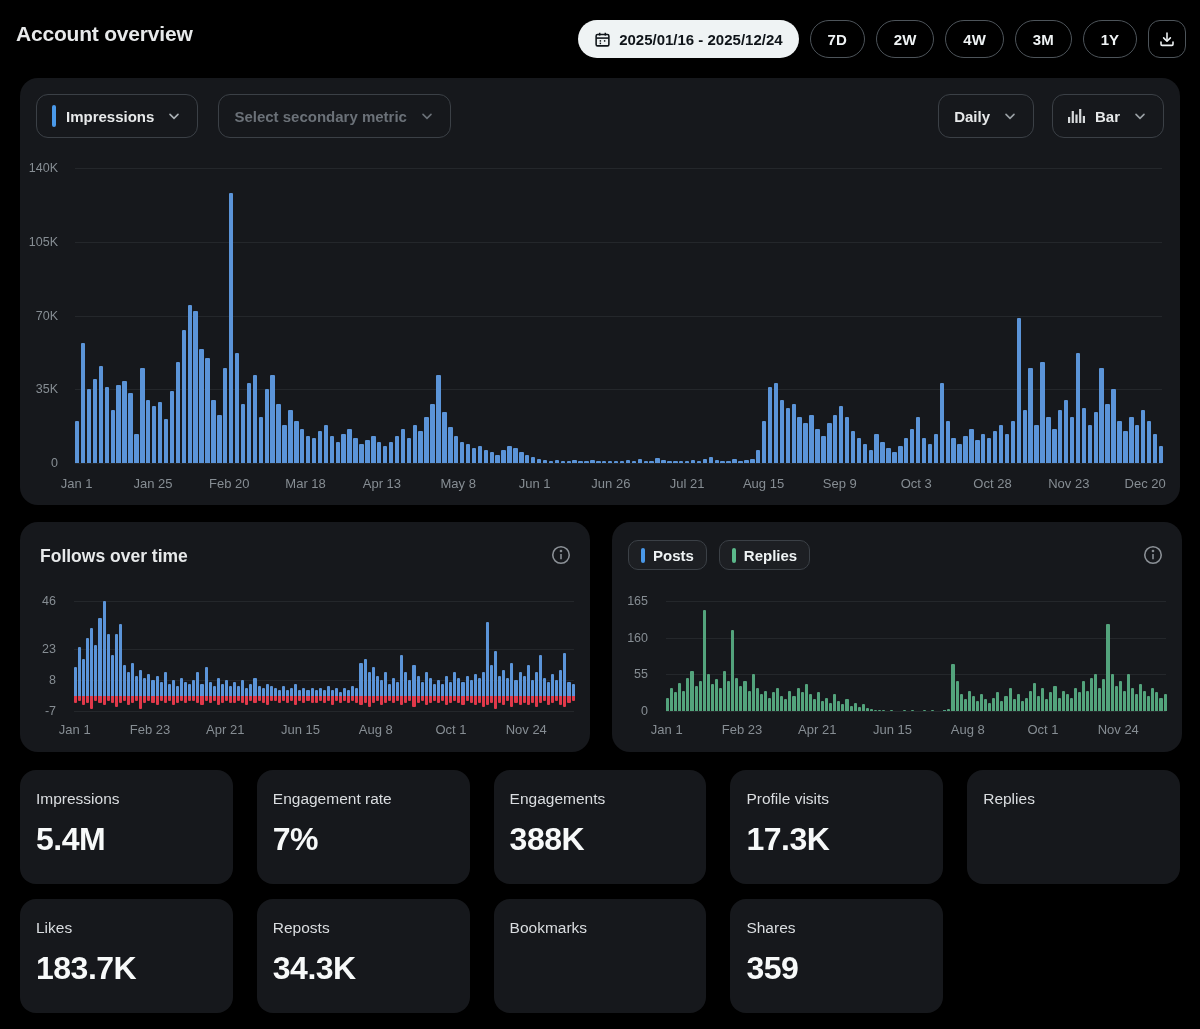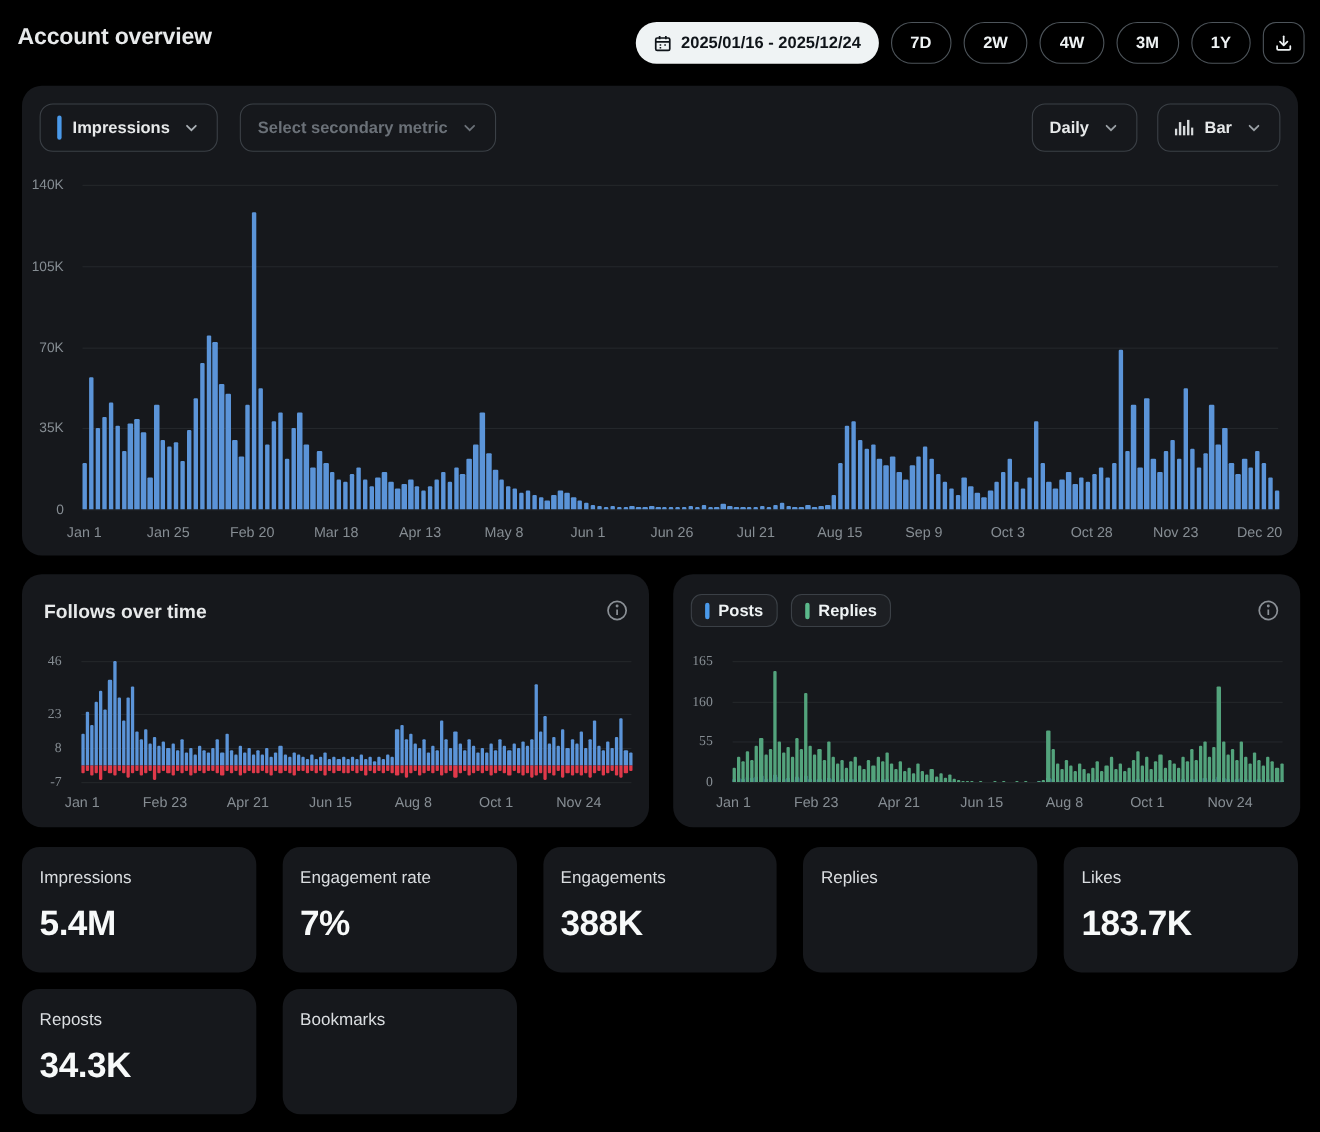--- a/index.html
+++ b/index.html
@@ -29,21 +29,21 @@
     display:flex; align-items:center; gap:10px; padding:0 15px; font-family:inherit; font-size:15px; font-weight:700; color:#e7e9ea; cursor:pointer; }
   .select-btn.placeholder { color:#6b7178; }
   .accent-bar { width:4px; height:22px; border-radius:2px; }
   .chev { margin-left:2px; }
   
   .plot { position:absolute; }
   .m-plot   { left:55px; right:18px; top:90px;  height:295px; }
   .s-plot   { left:54px; right:16px; top:79px;  height:110px; }
   .ylabels  { position:absolute; }
   .m-ylabels{ left:0; width:46px; top:90px; height:295px; }
-  .s-ylabels{ left:0; width:44px; top:79px; height:110px;font-family:Liberation Serif, serif; }
+  .s-ylabels{ left:0; width:44px; top:79px; height:110px; }
   .ylabels span { position:absolute; right:8px; transform:translateY(-50%); font-size:12.5px; color:#868d93; white-space:nowrap; }
   .xlabels  { position:absolute; height:18px; }
   .m-xlabels{ left:55px; right:18px; top:398px; }
   .s-xlabels{ left:54px; right:16px; top:200px; }
   .xlabels span { position:absolute; transform:translateX(-50%); font-size:13px; color:#868d93; white-space:nowrap; }
   .gridline { position:absolute; left:0; right:0; height:1px; background:#24272b; }
   .bars { position:absolute; inset:0; display:flex; align-items:flex-end; }
   .bars > i { flex:1 1 0; display:block; border-radius:1px 1px 0 0; }
   .bars.gap15 { gap:1.5px; }
   .bars.gap1  { gap:1px; }
@@ -962,20 +962,30 @@
       <div class="stat-label-row">
         <span class="stat-label">Engagements</span>
 
       </div>
       <div class="stat-value-row">
         <span class="stat-value">388K</span>
 
       </div>
     </div>
 
+    <div class="stat-card">
+      <div class="stat-label-row">
+        <span class="stat-label">Profile visits</span>
+
+      </div>
+      <div class="stat-value-row">
+        <span class="stat-value">17.3K</span>
+
+      </div>
+    </div>
 
     <div class="stat-card">
       <div class="stat-label-row">
         <span class="stat-label">Replies</span>
 
       </div>
     </div>
 
     <div class="stat-card">
       <div class="stat-label-row">
@@ -999,15 +1009,25 @@
       </div>
     </div>
 
     <div class="stat-card">
       <div class="stat-label-row">
         <span class="stat-label">Bookmarks</span>
 
       </div>
     </div>
 
+    <div class="stat-card">
+      <div class="stat-label-row">
+        <span class="stat-label">Shares</span>
+
+      </div>
+      <div class="stat-value-row">
+        <span class="stat-value">359</span>
+
+      </div>
+    </div>
   </div>
 
 </div>
 
 </body></html>

